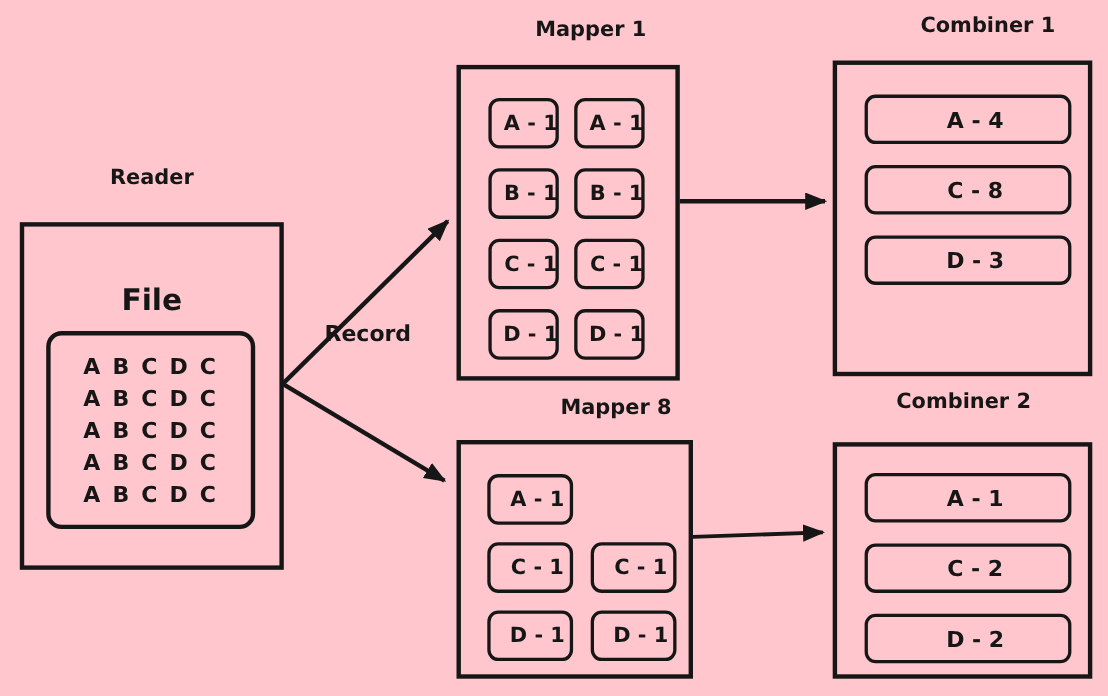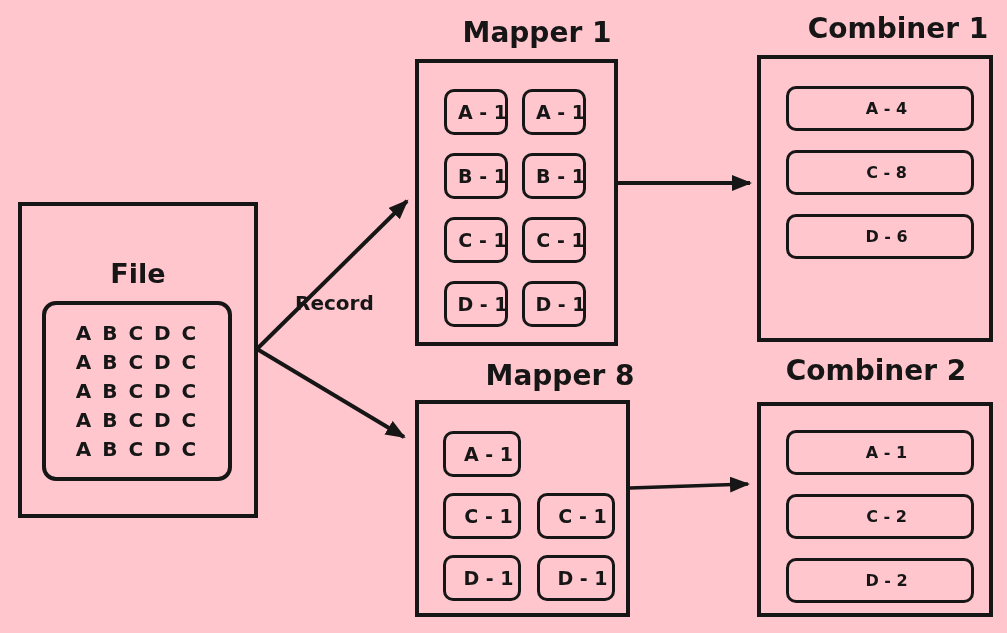--- a/index.html
+++ b/index.html
@@ -12,21 +12,21 @@
     position: relative;
     width: 1007px;
     height: 633px;
     background: var(--bg-color);
     color: var(--line-color);
     font-family: "DejaVu Sans", "Liberation Sans", sans-serif;
     overflow: hidden;
   }
   .title {
     position: absolute;
-    font-size: 28px;
+    font-size: 19px;
     font-weight: 600;
     text-align: center;
     white-space: nowrap;
   }
   .outer-box {
     position: absolute;
     border: 4px solid var(--line-color);
     background: transparent;
   }
   .cell {
@@ -105,21 +105,21 @@
   .combiner2-title { left: 771px; top: 354px; width: 210px; }
   .combiner2-box   { left: 757px; top: 402px; width: 236px; height: 215px; }
   .combiner-stack {
     position: absolute;
     left: 25px; top: 27px;
     display: flex;
     flex-direction: column;
     row-gap: 19px;
   }
   .combiner2-box .combiner-stack { top: 24px; }
-  .combiner-stack .cell { width: 188px; height: 45px; font-size: 16px; }
+  .combiner-stack .cell { width: 188px; height: 45px; font-size: 20px; }
   
   .arrow-layer {
     position: absolute;
     left: 0; top: 0;
     width: 1007px; height: 633px;
     pointer-events: none;
   }
 </style>
 </head>
 <body>
@@ -131,20 +131,21 @@
       <marker id="ah" markerUnits="userSpaceOnUse" markerWidth="22" markerHeight="18" refX="18" refY="8" orient="auto">
         <path d="M0,0 L20,8 L0,16 z" fill="var(--line-color)"></path>
       </marker>
     </defs>
     <line x1="257" y1="349" x2="407" y2="201" stroke="var(--line-color)" stroke-width="4" marker-end="url(#ah)"></line>
     <line x1="257" y1="349" x2="404" y2="437" stroke="var(--line-color)" stroke-width="4" marker-end="url(#ah)"></line>
     <line x1="618" y1="183" x2="750" y2="183" stroke="var(--line-color)" stroke-width="4" marker-end="url(#ah)"></line>
     <line x1="630" y1="488" x2="748" y2="484" stroke="var(--line-color)" stroke-width="3.5" marker-end="url(#ah)"></line>
   </svg>
 
+  <div class="title" style="left:18px; top:150px; width:240px;">Reader</div>
   <div class="outer-box reader-box">
     <div class="label-inside file-label">File</div>
     <div class="file-box">
       <div class="file-line">A B C D C</div>
       <div class="file-line">A B C D C</div>
       <div class="file-line">A B C D C</div>
       <div class="file-line">A B C D C</div>
       <div class="file-line">A B C D C</div>
     </div>
   </div>
@@ -175,21 +176,21 @@
       <div class="cell">D - 1</div>
       <div class="cell">D - 1</div>
     </div>
   </div>
 
   <div class="title combiner1-title">Combiner 1</div>
   <div class="outer-box combiner1-box">
     <div class="combiner-stack">
       <div class="cell">A - 4</div>
       <div class="cell">C - 8</div>
-      <div class="cell">D - 6</div>
+      <div class="cell">D - 3</div>
     </div>
   </div>
 
   <div class="title combiner2-title">Combiner 2</div>
   <div class="outer-box combiner2-box">
     <div class="combiner-stack">
       <div class="cell">A - 1</div>
       <div class="cell">C - 2</div>
       <div class="cell">D - 2</div>
     </div>

